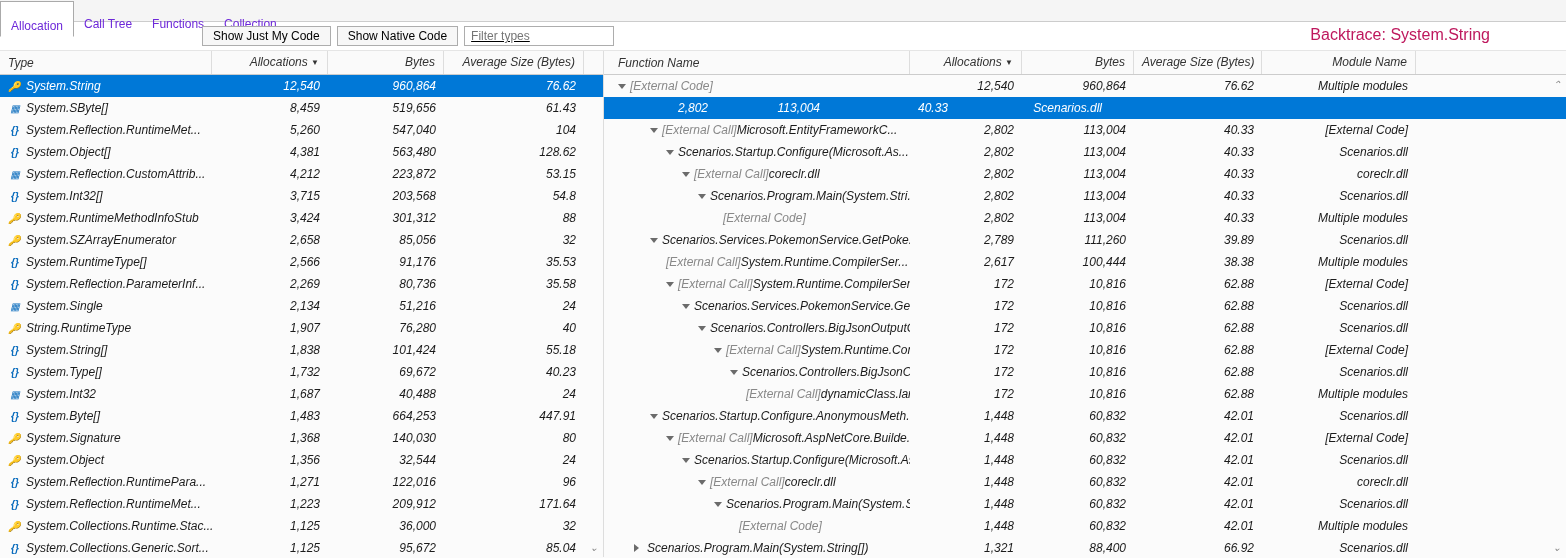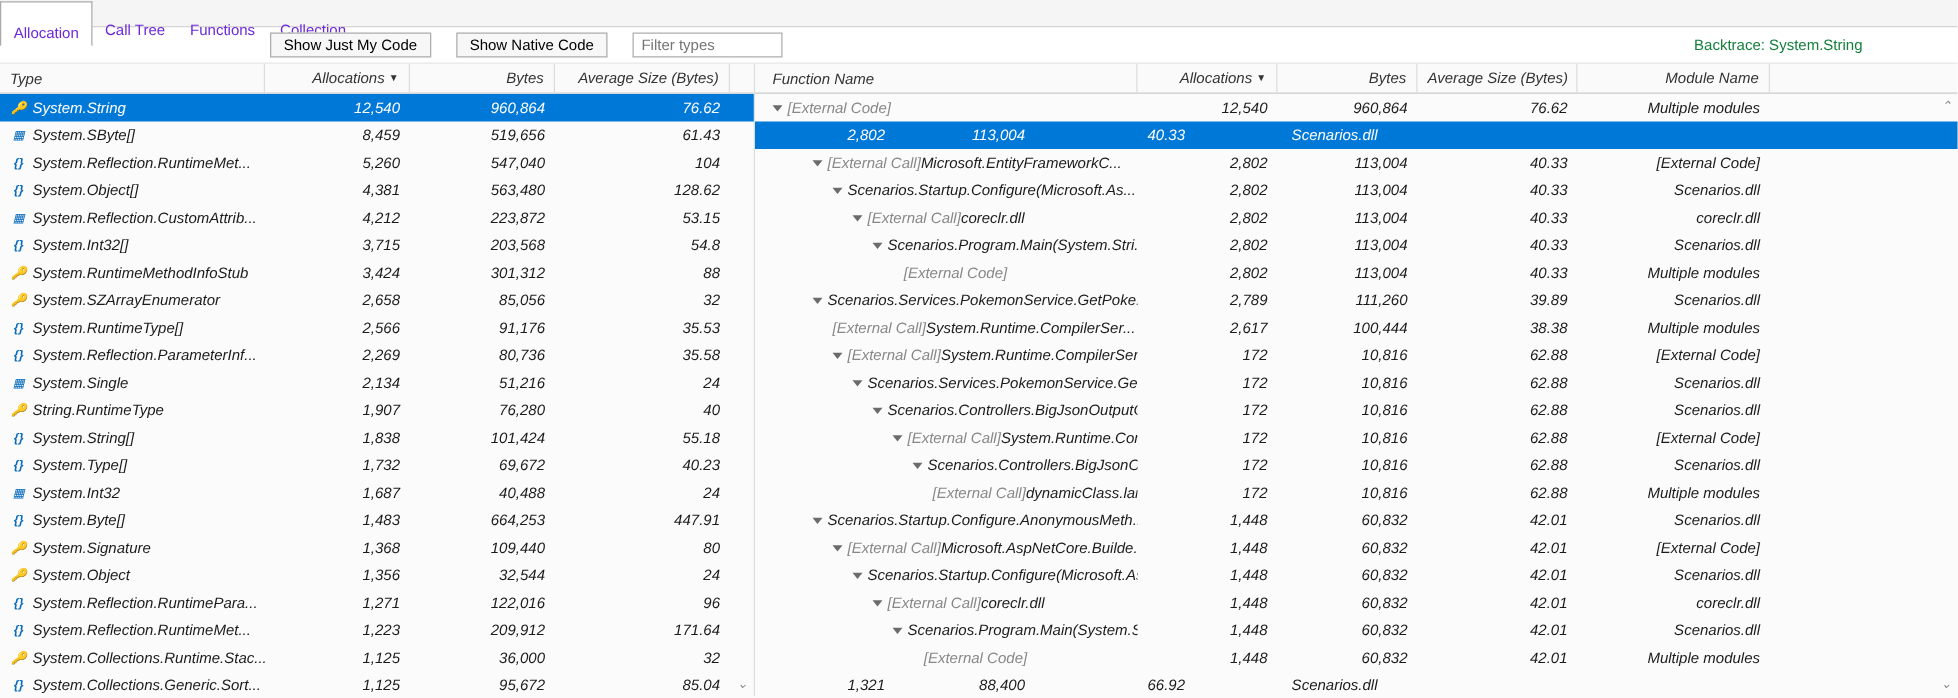--- a/index.html
+++ b/index.html
@@ -27,47 +27,48 @@
   }
   .tab.active {
     background: #fff;
     border: 1px solid #aaa;
     border-bottom: 1px solid #fff;
     position: relative;
     top: 1px;
   }
   .toolbar {
     display: flex;
-    align-items: center;
+    align-items: flex-start;
     padding: 4px 6px;
-    gap: 20px;
+    gap: 6px;
     background: #fff;
     border-bottom: 1px solid #e5e5e5;
   }
   .toolbar-spacer-left { width: 190px; }
   .btn {
     border: 1px solid #adadad;
     background: #f7f7f7;
     padding: 2px 10px;
     font-family: inherit;
     font-size: 12px;
     cursor: pointer;
   }
   .filter-input {
     border: 1px solid #adadad;
     padding: 2px 6px;
     font-family: inherit;
     font-size: 12px;
-    width: 120px;
+    width: 150px;
+    text-decoration: underline;
   }
   .toolbar-flex { flex: 1; }
   .backtrace {
-    color: #15803d;
+    color: #be185d;
     padding-right: 70px;
-    font-size: 12px;
+    font-size: 16px;
   }
   .panes {
     display: flex;
     height: calc(558px - 22px - 30px);
   }
   .pane {
     display: flex;
     flex-direction: column;
     overflow: hidden;
     font-style: italic;
@@ -338,21 +339,21 @@
           <div class="cell r l-c1">1,483</div>
           <div class="cell r l-c2">664,253</div>
           <div class="cell r l-c3">447.91</div>
         </div>
         <div class="row">
           <div class="cell l-c0">
             <span class="icon key">🔑</span>
             <span>System.Signature</span>
           </div>
           <div class="cell r l-c1">1,368</div>
-          <div class="cell r l-c2">109,440</div>
+          <div class="cell r l-c2">140,030</div>
           <div class="cell r l-c3">80</div>
         </div>
         <div class="row">
           <div class="cell l-c0">
             <span class="icon key">🔑</span>
             <span>System.Object</span>
           </div>
           <div class="cell r l-c1">1,356</div>
           <div class="cell r l-c2">32,544</div>
           <div class="cell r l-c3">24</div>
@@ -614,20 +615,24 @@
           <div class="cell r-c0" style="padding-left: 126px;">
             <span style="display: inline-block; width: 9px;"></span>
             <span class="ext">[External Code]</span>
           </div>
           <div class="cell r r-c1">1,448</div>
           <div class="cell r r-c2">60,832</div>
           <div class="cell r r-c3">42.01</div>
           <div class="cell r r-c4">Multiple modules</div>
         </div>
         <div class="row">
+          <div class="cell r-c0" style="padding-left: 30px;">
+            <span class="tw closed"></span>
+            <span>Scenarios.Program.Main(System.String[])</span>
+          </div>
           <div class="cell r r-c1">1,321</div>
           <div class="cell r r-c2">88,400</div>
           <div class="cell r r-c3">66.92</div>
           <div class="cell r r-c4">Scenarios.dll</div>
         </div>
       </div>
     <div class="scroll-hint right">
         <span>⌃</span>
         <span>⌄</span>
       </div>

